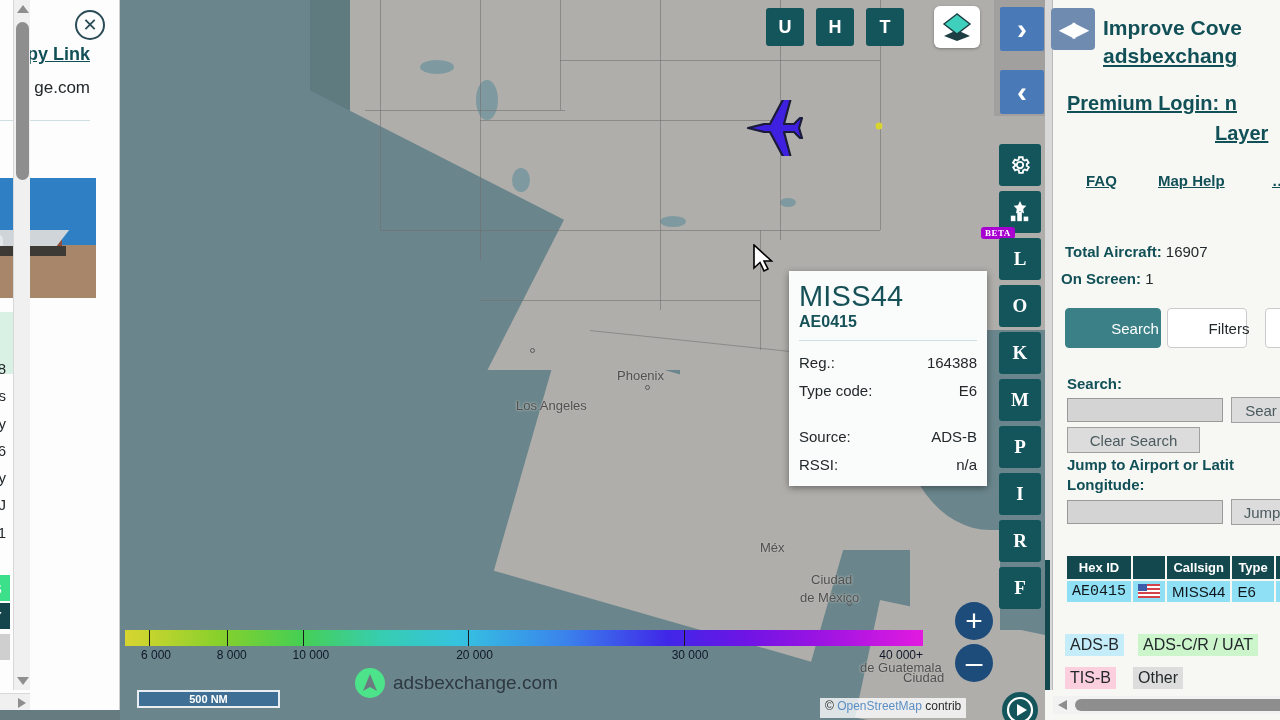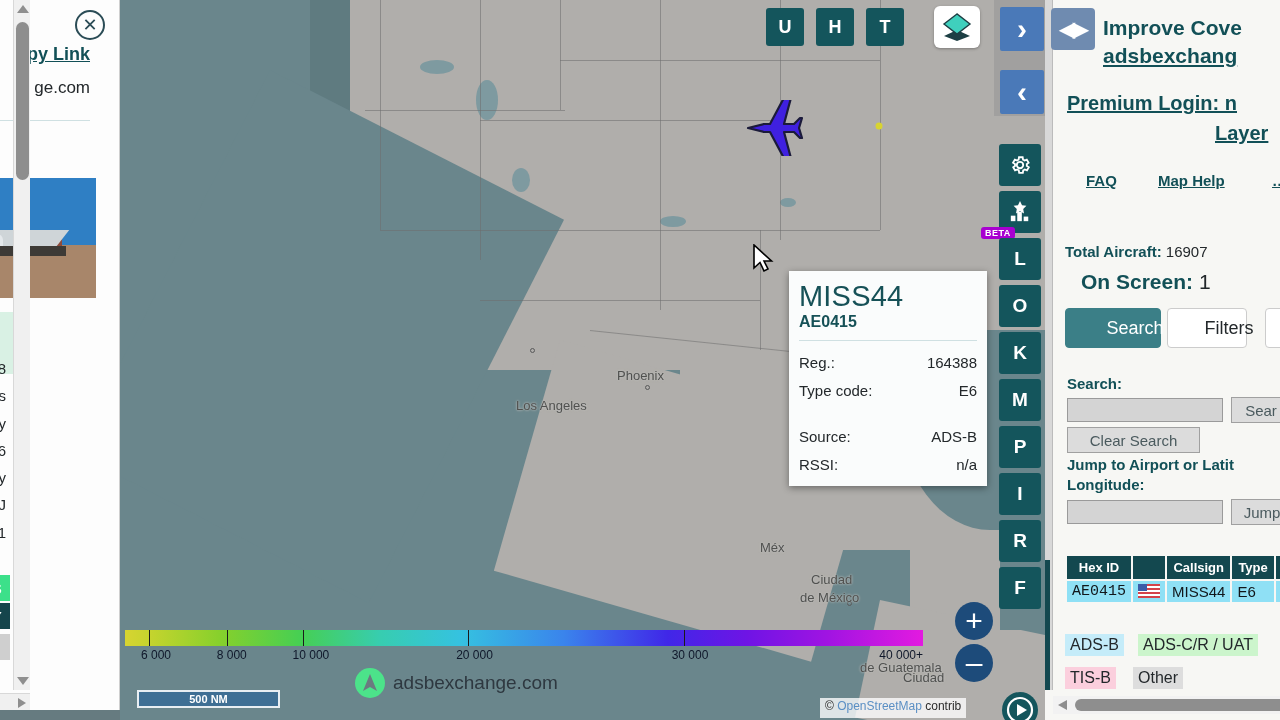--- a/index.html
+++ b/index.html
@@ -51,21 +51,21 @@
     line-height:1;
   }
   .chev-wrap { position:absolute; background:rgba(150,150,150,.55); }
 
   
   #vtoolbar { position:absolute; left:999px; top:144px; width:42px; }
   .vbtn {
     width:42px; height:42px; background:#14555c; color:#fff;
     display:flex; align-items:center; justify-content:center;
     font-weight:bold; font-size:19px; border-radius:3px; cursor:pointer;
-    margin-bottom:5px; position:relative;
+    margin-bottom:5px; position:relative;font-family:Liberation Serif, serif;
   }
   .beta-tag {
     position:absolute; left:-18px; bottom:-6px; background:#a800d0;
     color:#fff; font-size:9px; font-weight:bold; padding:1px 4px;
     border-radius:3px; letter-spacing:.5px;
   }
 
   
   .zoomctl {
     position:absolute; width:38px; height:38px; border-radius:50%;
@@ -266,29 +266,29 @@
   .rp-navlink {
     position:absolute; top:172px; font-size:15px; font-weight:bold;
     color:#125057; text-decoration:underline; cursor:pointer; white-space:nowrap;
   }
   #rp-total {
     position:absolute; left:20px; top:243px; font-size:15px;
     font-weight:bold; color:#125057; white-space:nowrap;
   }
   #rp-total span.v { font-weight:normal; color:#23282b; }
   #rp-onscreen {
-    position:absolute; left:36px; top:270px; font-size:21px;
+    position:absolute; left:16px; top:270px; font-size:15px;
     font-weight:bold; color:#125057; white-space:nowrap;
   }
   #rp-onscreen span.v { font-weight:normal; color:#23282b; }
 
   .rp-tab {
     position:absolute; top:308px; height:40px;
     display:flex; align-items:center; justify-content:center;
-    font-size:18px; border:1px solid #ccc; border-radius:4px;
+    font-size:15px; border:1px solid #ccc; border-radius:4px;
     background:#fff; color:#23282b; cursor:pointer;padding-left:44px;
   }
   .rp-tab.active { background:#3b7f87; color:#fff; border-color:#3b7f87; }
 
   .rp-lab {
     position:absolute; font-size:15px; font-weight:bold;
     color:#125057; white-space:nowrap;
   }
   .rp-input {
     position:absolute; height:24px; background:#d4d4d4;

